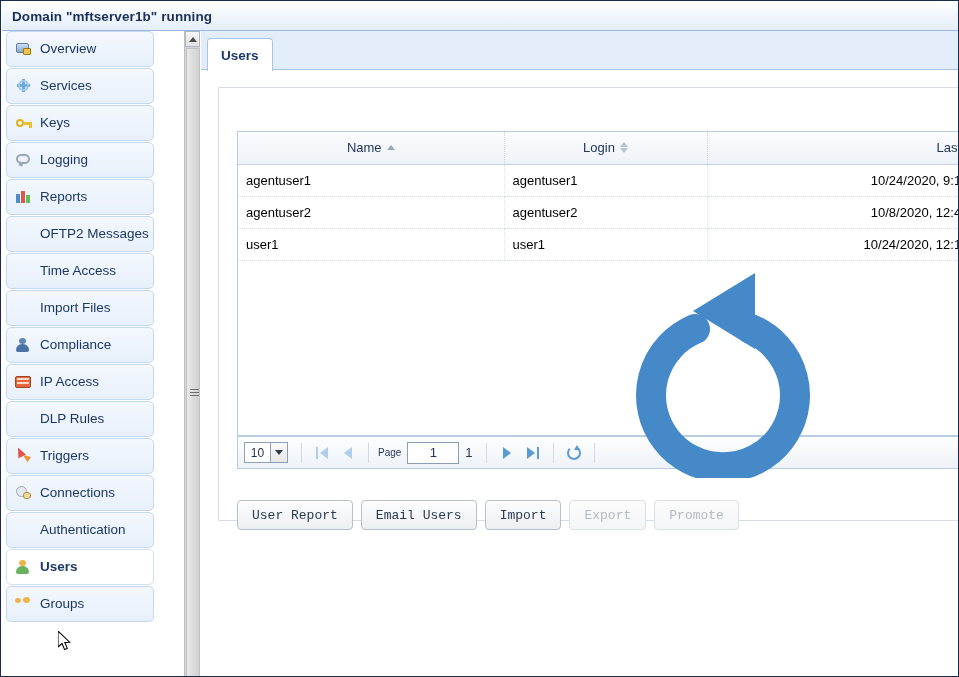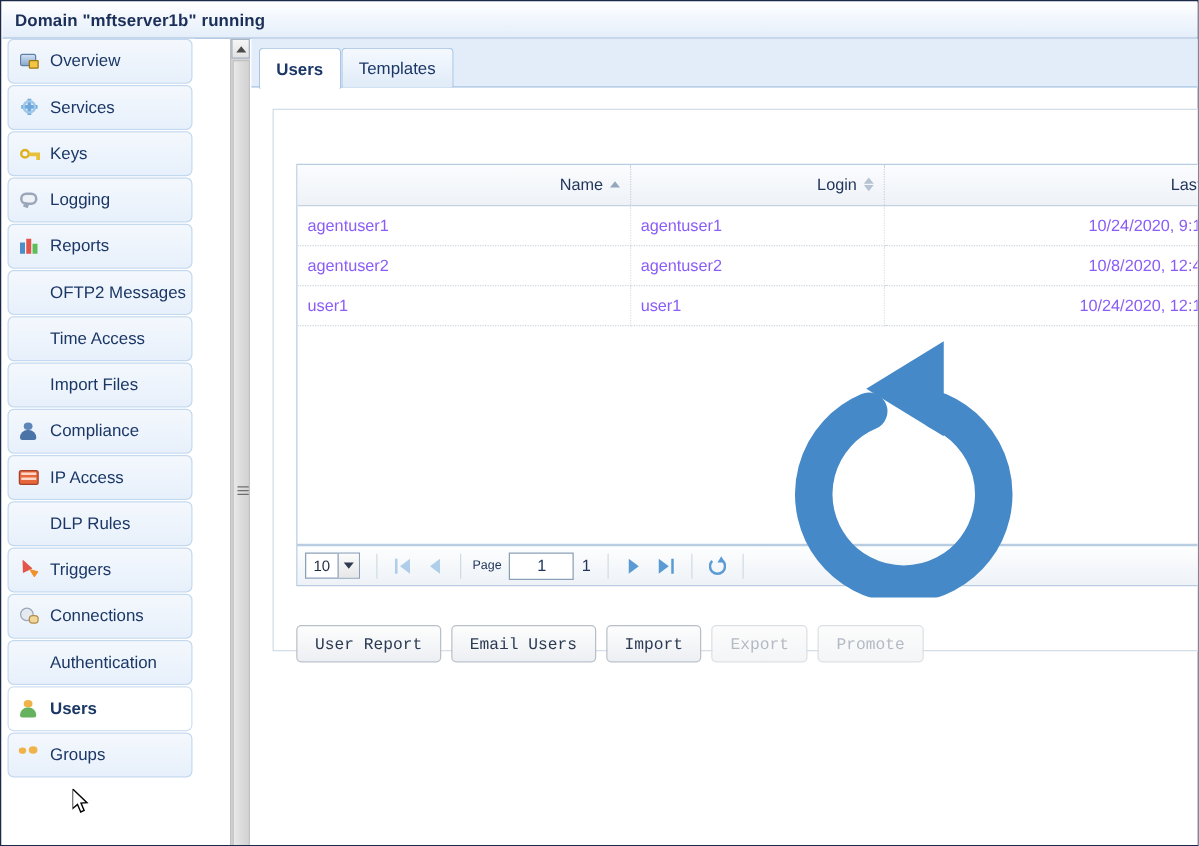--- a/index.html
+++ b/index.html
@@ -199,32 +199,32 @@
   }
   table.gt { width: 100%; border-collapse: collapse; table-layout: fixed; }
   table.gt thead th {
     height: 32px;
     background: linear-gradient(to bottom,#fbfcfe,#eef2f7);
     border-bottom: 1px solid #c3d2e0;
     border-right: 1px dotted #c9d4e1;
     font-size: 13px; font-weight: normal;
     color: #22365c;
     padding: 0 8px;
-    text-align: right;
+    text-align: center;
     white-space: nowrap;
     cursor: default;
   }
   table.gt thead th:last-child { border-right: none; }
   table.gt thead th.num { text-align: right; }
   table.gt tbody td {
     height: 32px;
     border-bottom: 1px dotted #cfd8e2;
     border-right: 1px dotted #dde4ec;
     font-size: 13px;
-    color: #8b5cf6;
+    color: #000000;
     padding: 0 8px;
     white-space: nowrap;
     overflow: hidden;
     cursor: default;
   }
   table.gt tbody td:last-child { border-right: none; }
   table.gt tbody td.num { text-align: right; }
   .sort-asc { display:inline-block; width:0;height:0;margin-left:5px;vertical-align:2px;
     border-left:4px solid transparent;border-right:4px solid transparent;border-bottom:5px solid #94a7bd;}
   .sort-both { display:inline-block; position:relative; width:8px;height:11px;margin-left:5px;vertical-align:-1px;}
@@ -475,23 +475,20 @@
           <i></i>
       </div>
     </div>
   </div>
 
   <div id="main">
 
     <div id="tabstrip">
         <div class="tab active" style="left: 6px;">
           <span>Users</span>
-        </div>
-        <div class="tab" style="left: 72px;">
-          <span>Templates</span>
         </div>
       </div>
 
     <div id="panel">
 
       <div id="grid">
         <table class="gt">
           <colgroup>
             <col style="width:266px">
             <col style="width:203px">

